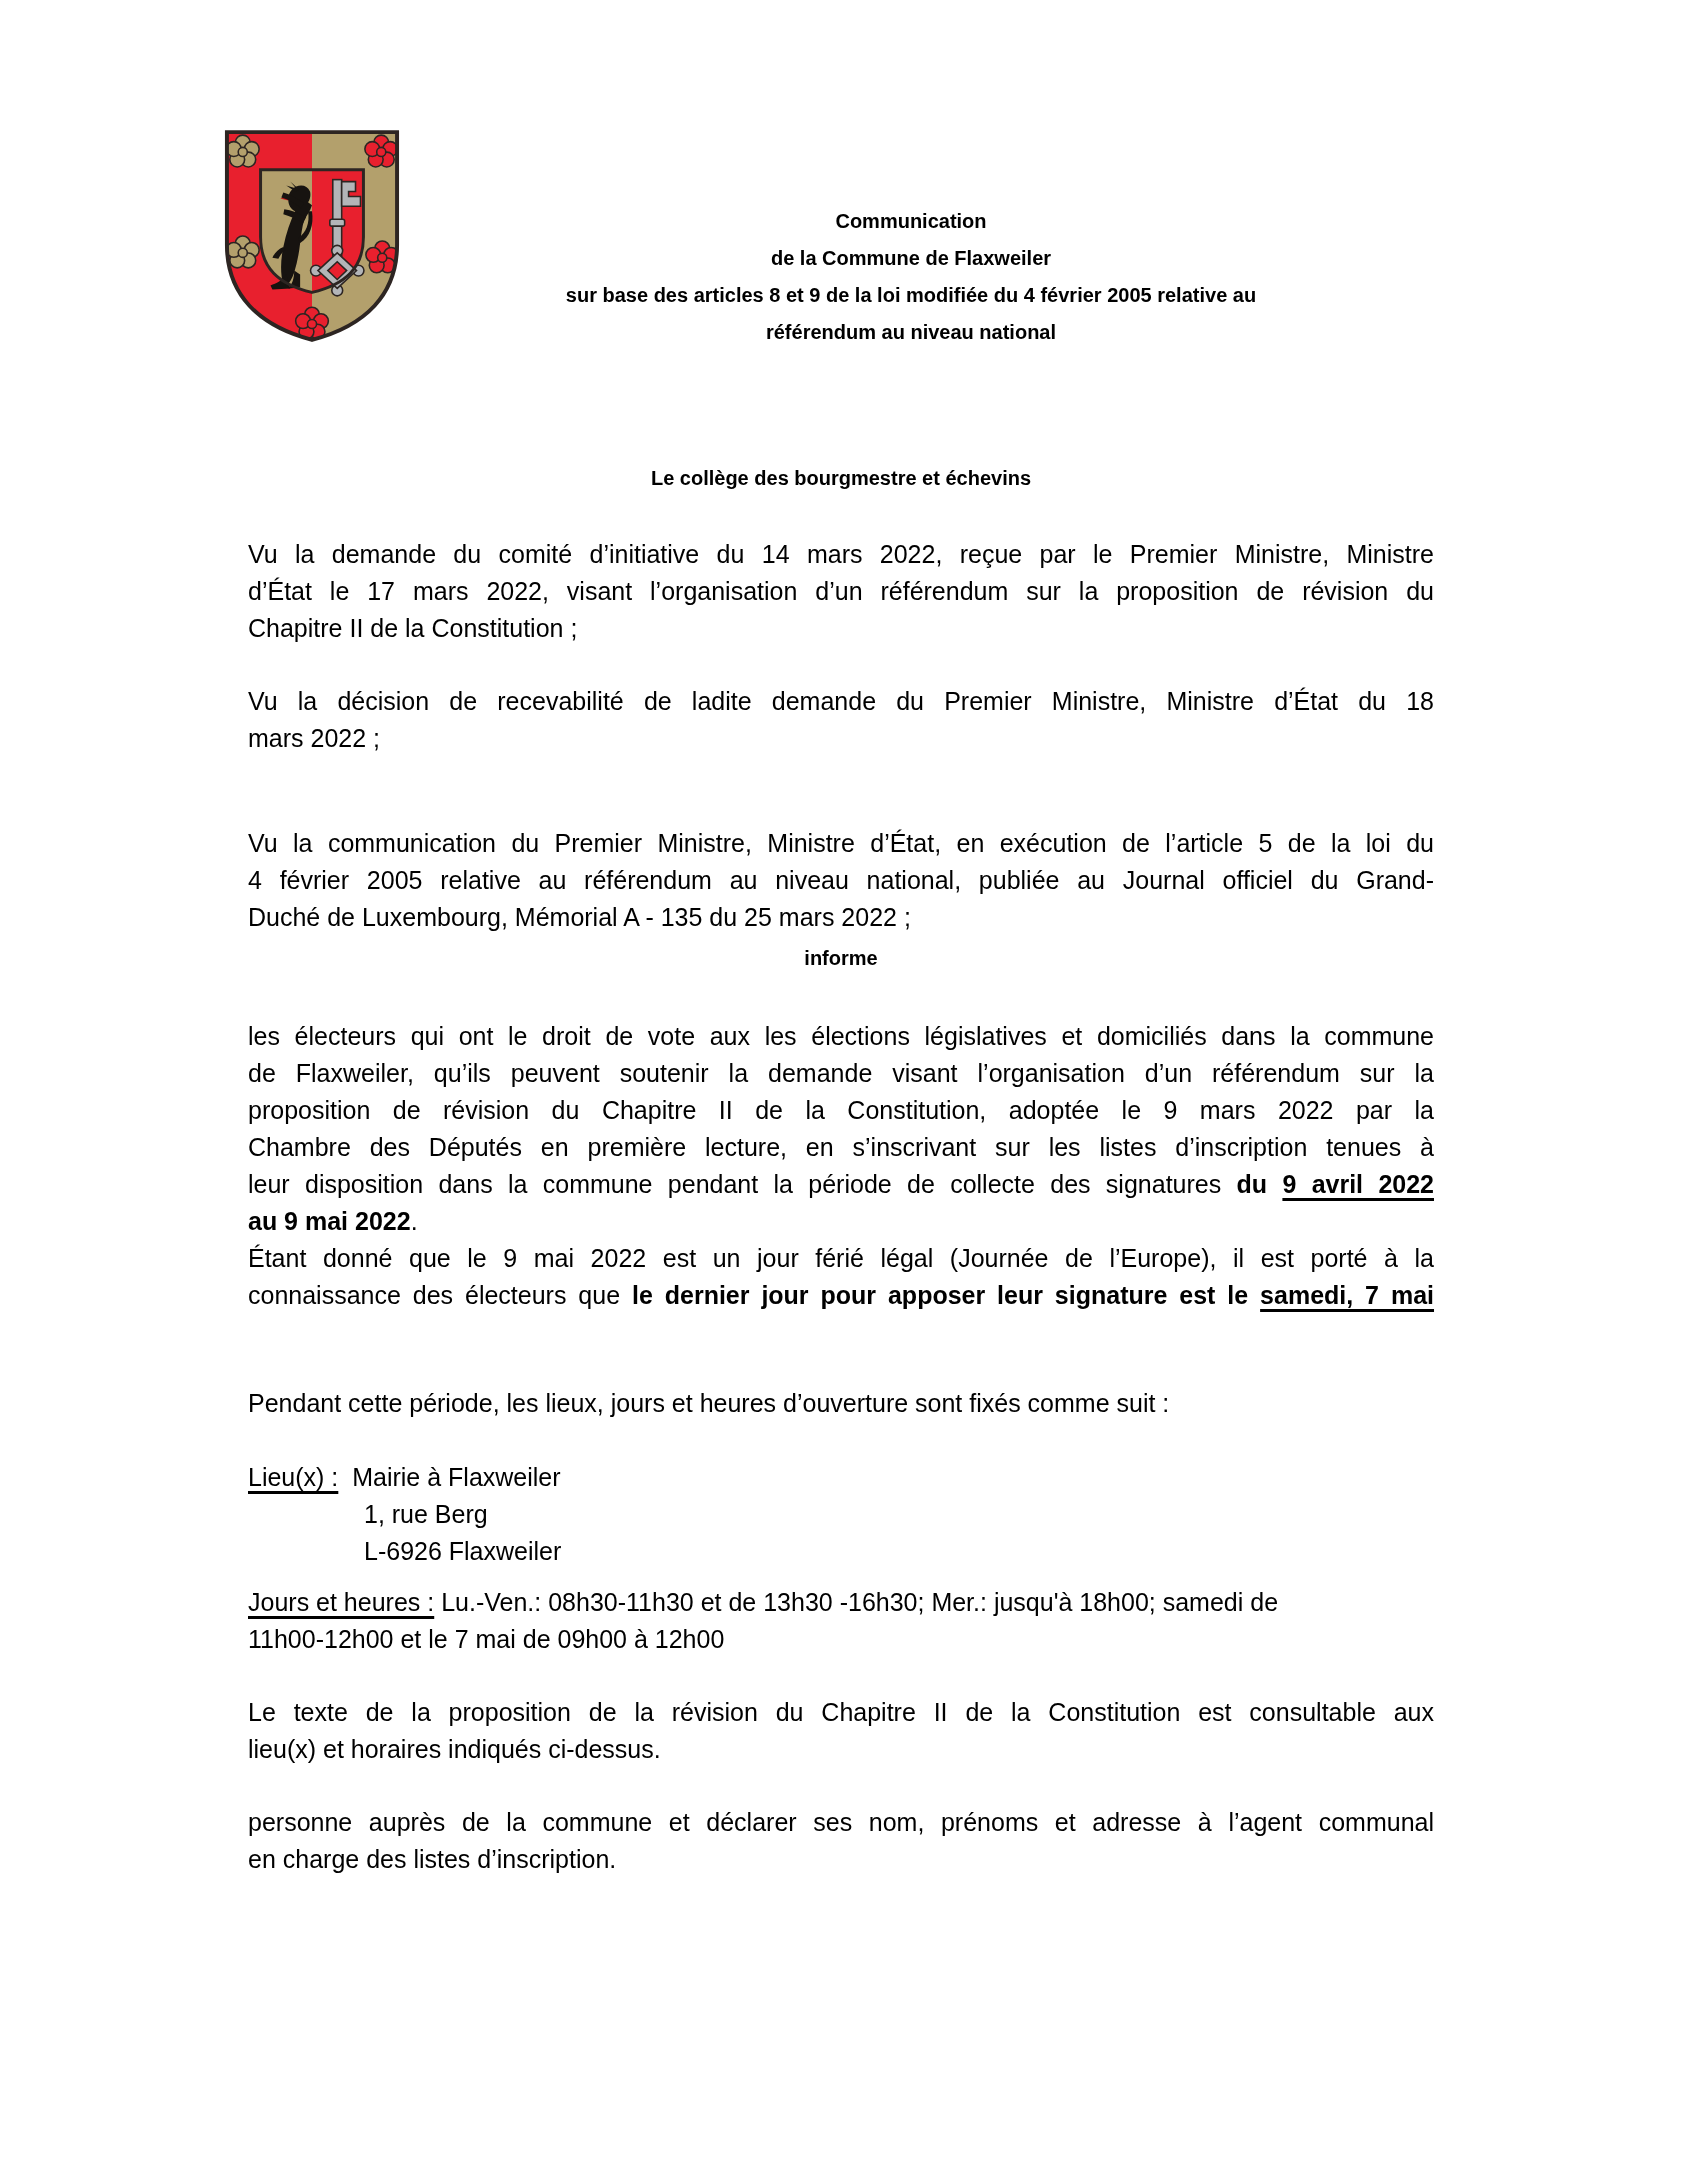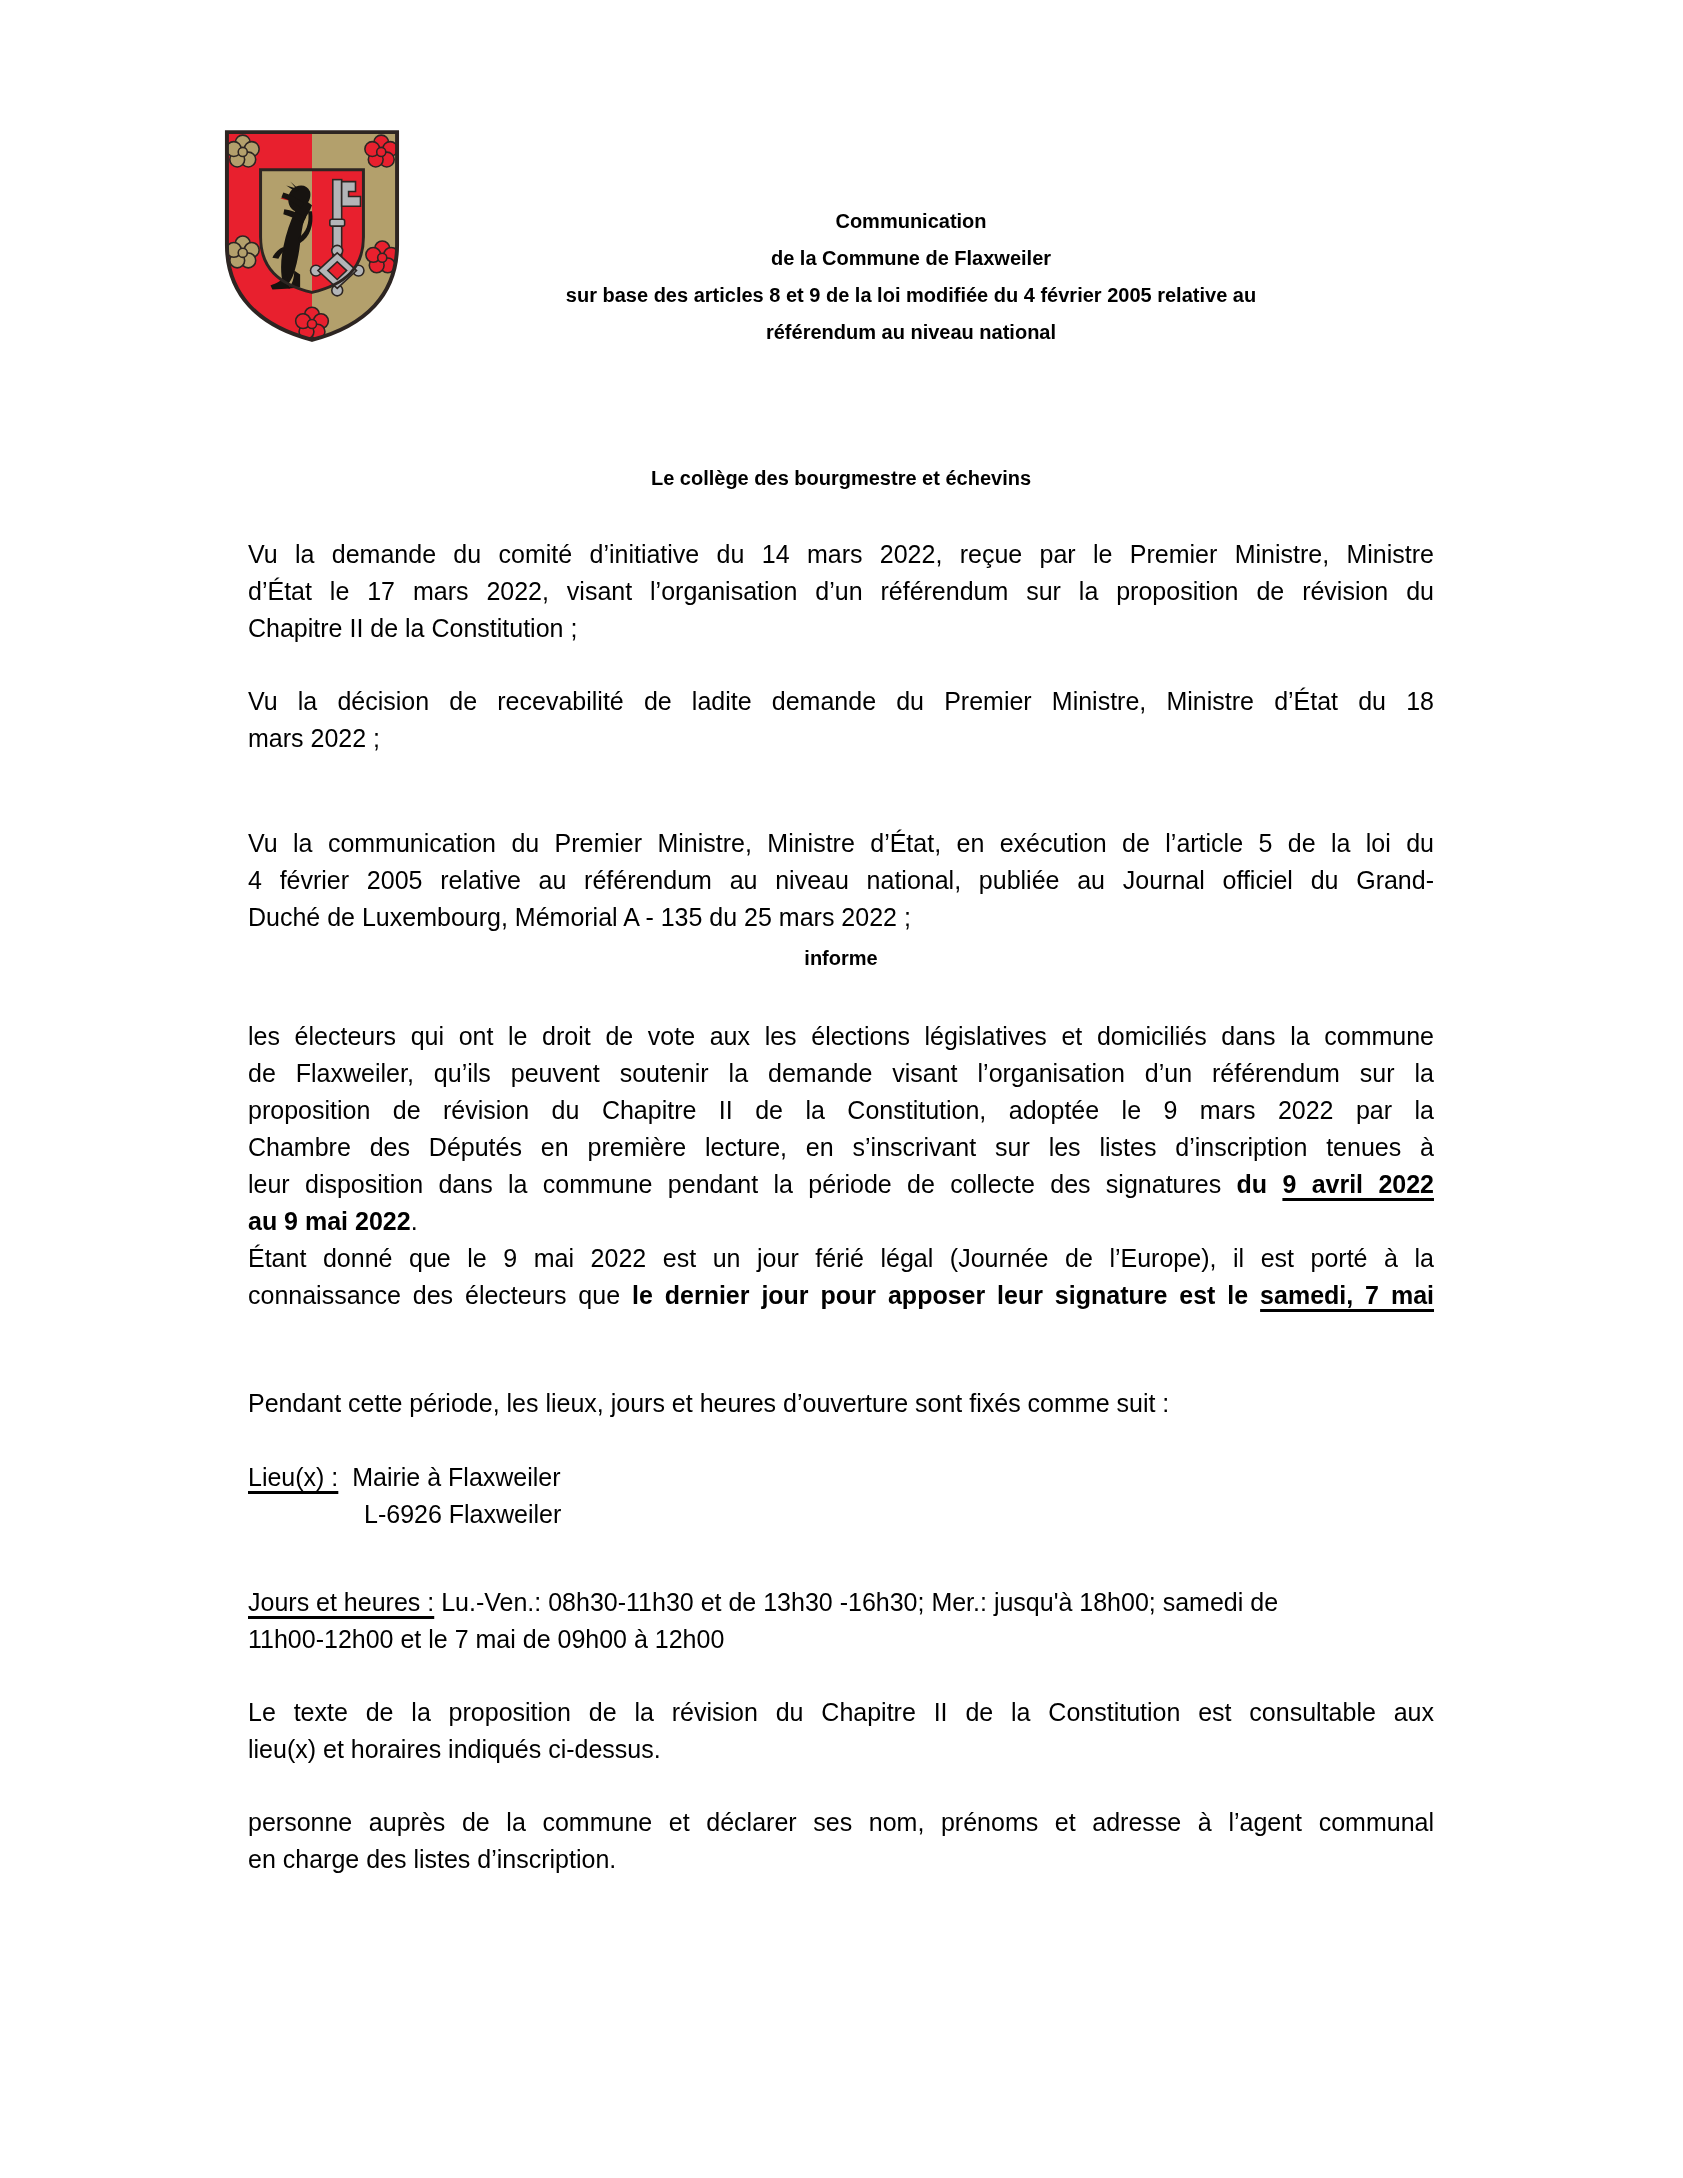--- a/index.html
+++ b/index.html
@@ -119,20 +119,21 @@
       <div class="line j"><span>leur disposition dans la commune pendant la période de collecte des signatures </span><span class="b">du </span><span class="b u">9 avril 2022</span></div>
       <div class="line"><span class="b">au 9 mai 2022</span><span>.</span></div>
       <div class="line j"><span>Étant donné que le 9 mai 2022 est un jour férié légal (Journée de l’Europe), il est porté à la</span></div>
       <div class="line j"><span>connaissance des électeurs que </span><span class="b">le dernier jour pour apposer leur signature est le </span><span class="b u">samedi, 7 mai</span></div>
     </div>
     <div class="block para" style="top: 1385px; left: 248px; width: 1186px;">
       <div class="line"><span>Pendant cette période, les lieux, jours et heures d’ouverture sont fixés comme suit :</span></div>
     </div>
     <div class="block para" style="top: 1459px; left: 248px; width: 1186px;">
       <div class="line"><span class="u">Lieu(x) :</span><span>  Mairie à Flaxweiler</span></div>
+      <div class="line" style="padding-left: 116px;"><span>1, rue Berg</span></div>
       <div class="line" style="padding-left: 116px;"><span>L-6926 Flaxweiler</span></div>
     </div>
     <div class="block para" style="top: 1584px; left: 248px; width: 1186px;">
       <div class="line"><span class="u">Jours et heures :</span><span> Lu.-Ven.: 08h30-11h30 et de 13h30 -16h30; Mer.: jusqu'à 18h00; samedi de</span></div>
       <div class="line"><span>11h00-12h00 et le 7 mai de 09h00 à 12h00</span></div>
     </div>
     <div class="block para" style="top: 1694px; left: 248px; width: 1186px;">
       <div class="line j"><span>Le texte de la proposition de la révision du Chapitre II de la Constitution est consultable aux</span></div>
       <div class="line"><span>lieu(x) et horaires indiqués ci-dessus.</span></div>
     </div>

